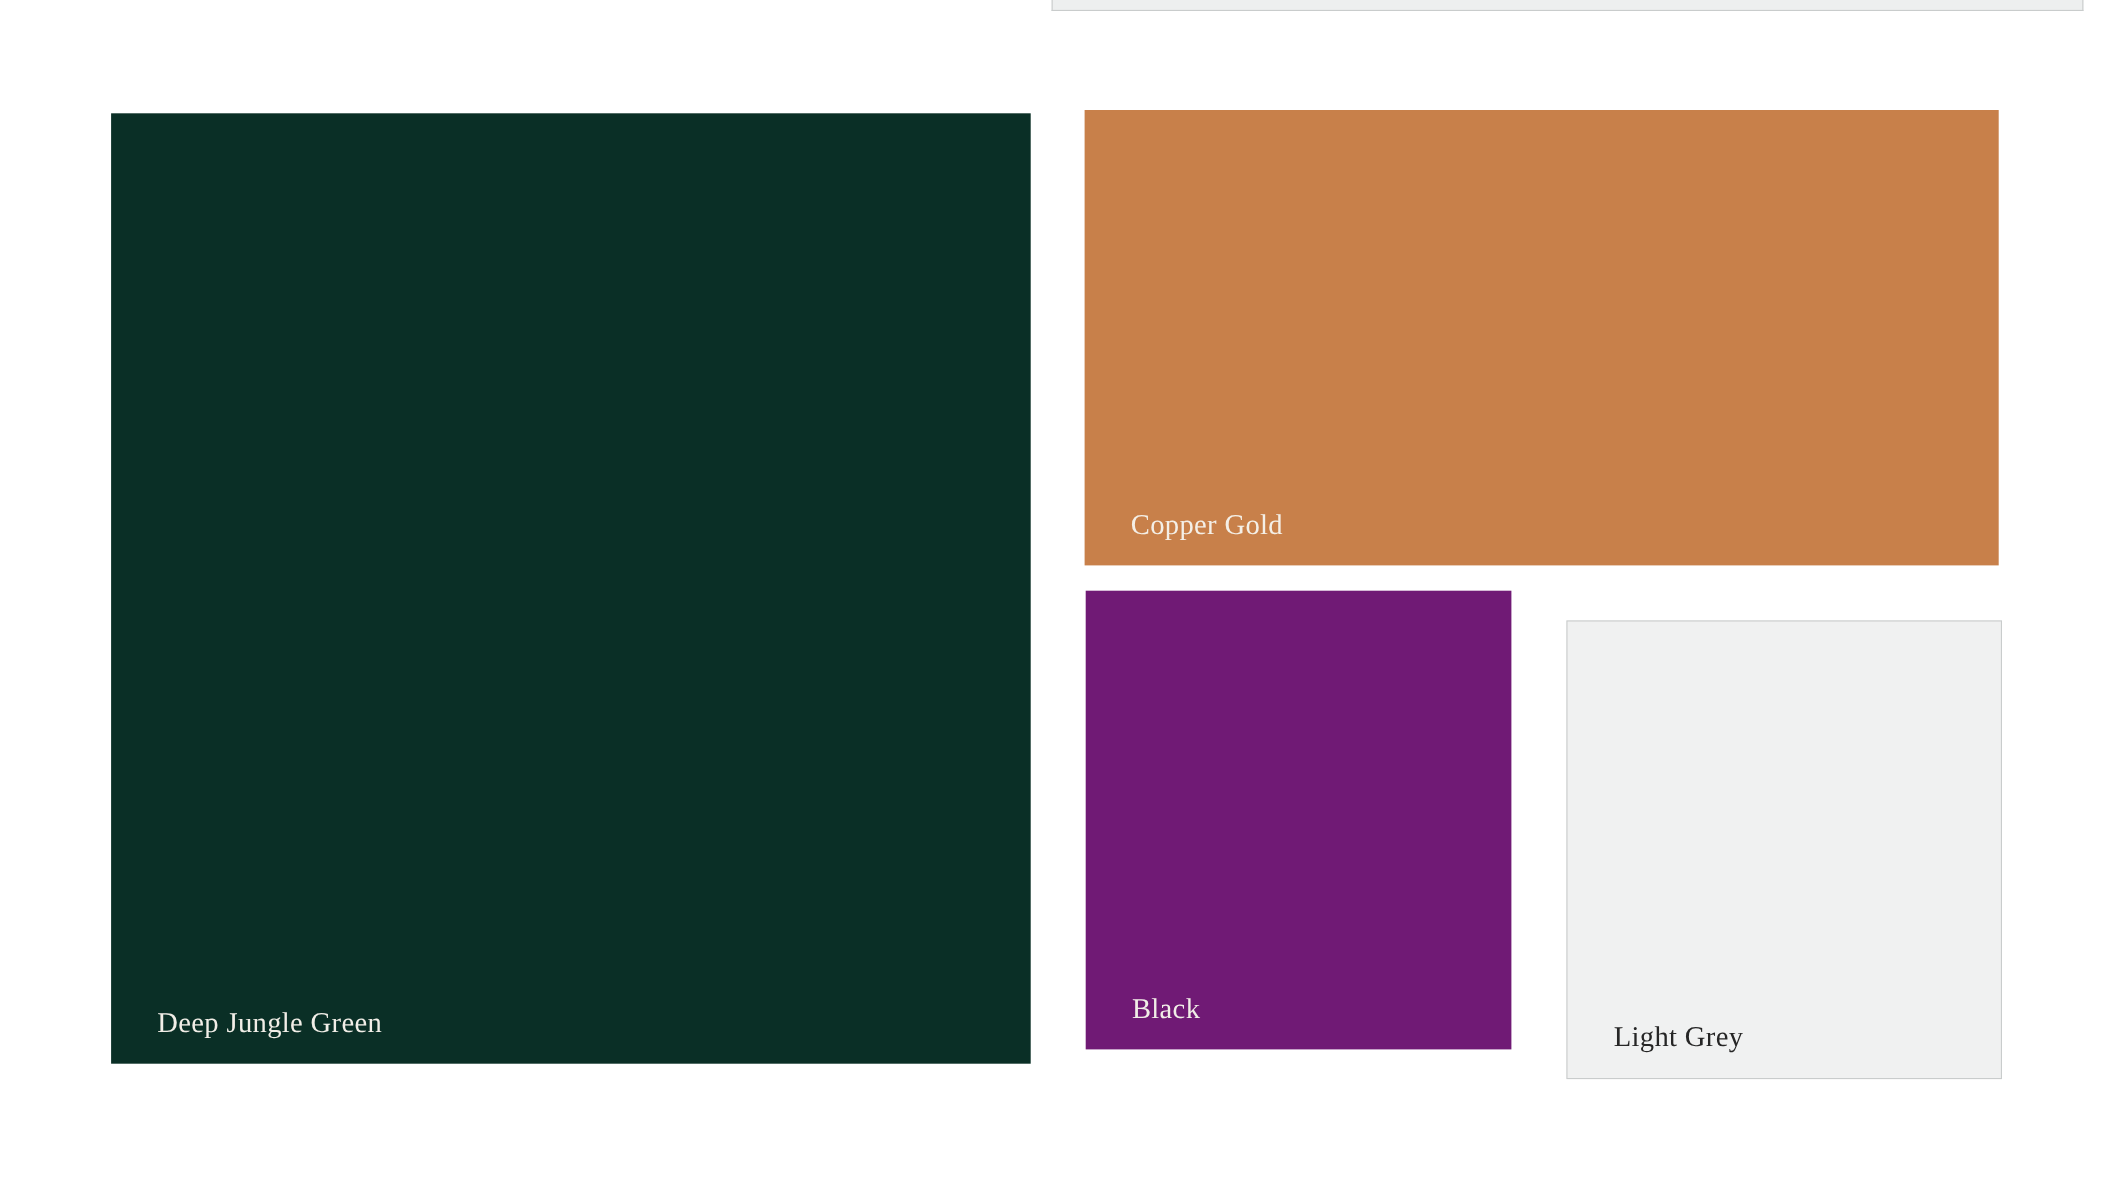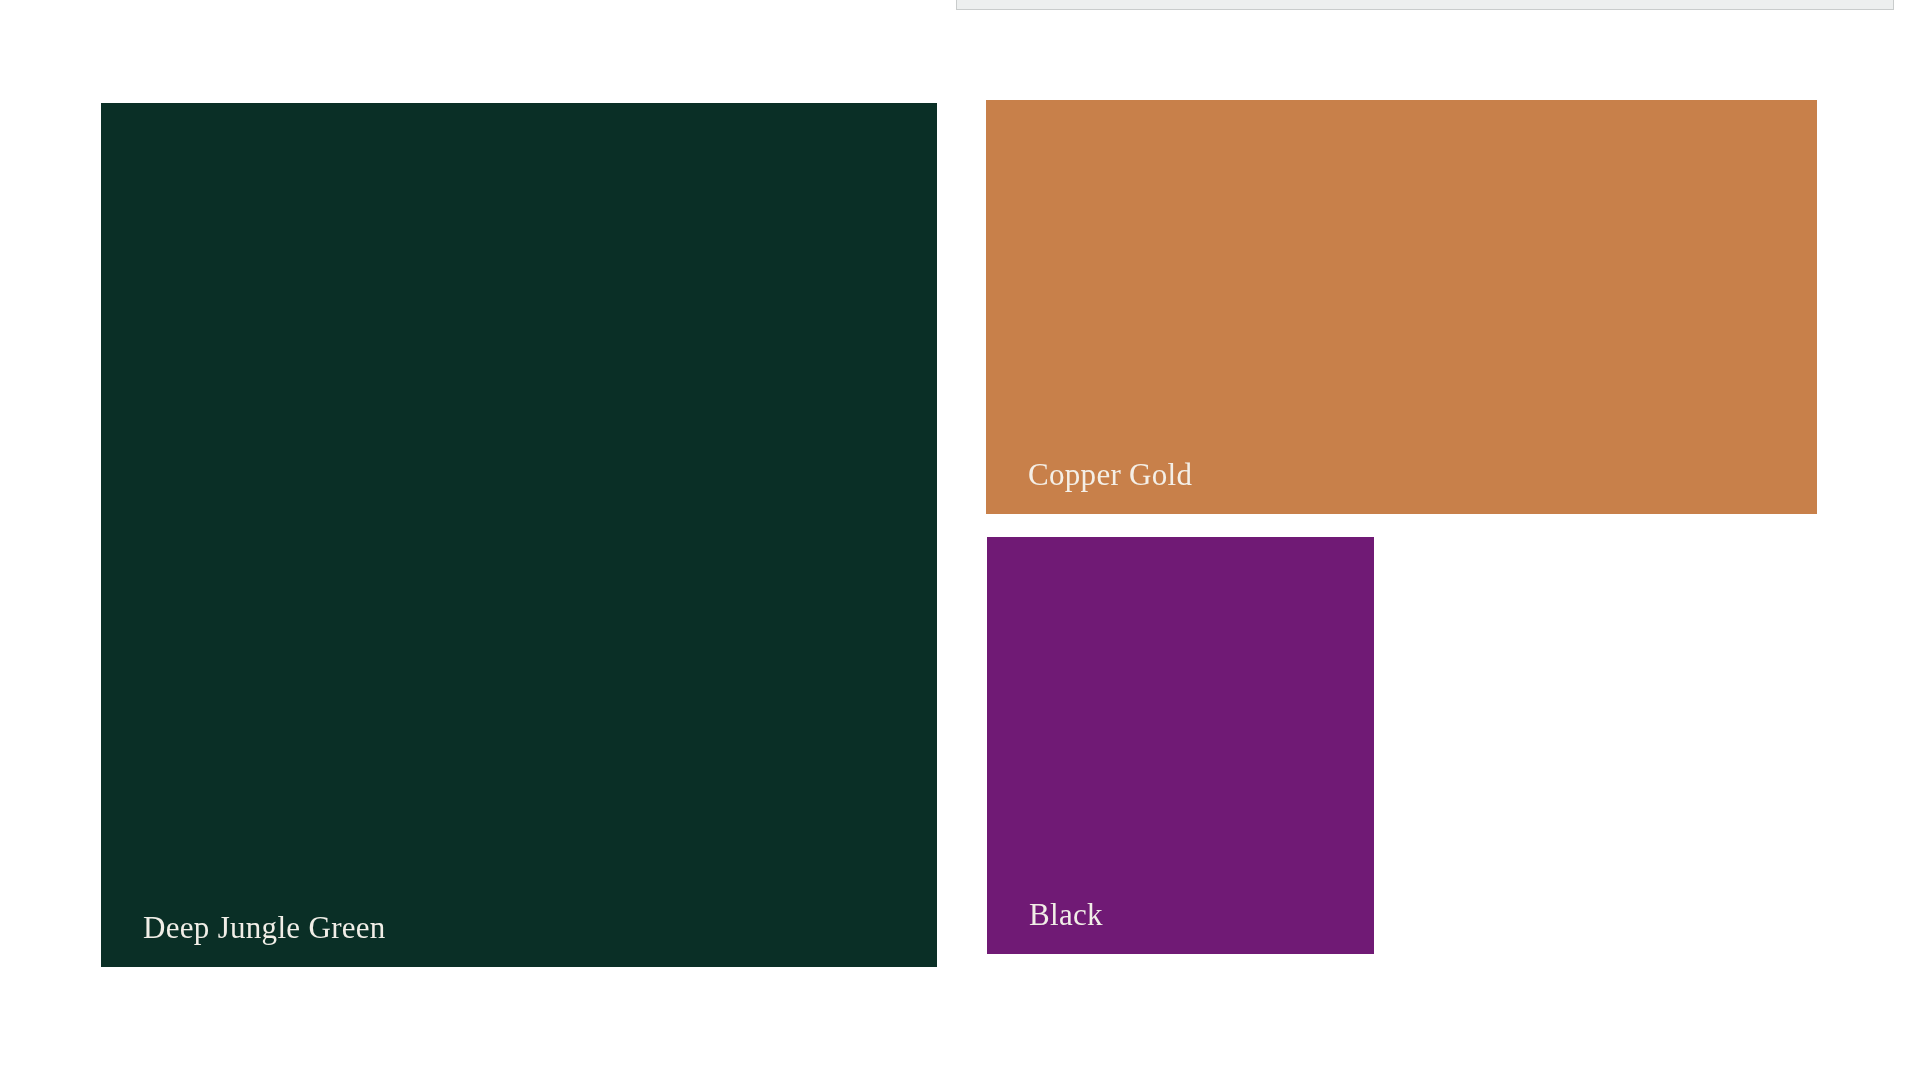--- a/index.html
+++ b/index.html
@@ -41,21 +41,21 @@
   .swatch {
     position: absolute;
     box-sizing: border-box;
     overflow: hidden;
   }
 
   .swatch-label {
     position: absolute;
     left: 42px;
     bottom: 22px;
-    font-size: 31px;
+    font-size: 26px;
     font-weight: 400;
     letter-spacing: 0.3px;
     line-height: 1.1;
     white-space: nowrap;
   }
 
   
   #swatch-deep-jungle-green {
     left: 101px;
     top: 103px;
@@ -105,14 +105,17 @@
   </div>
 
   <div class="swatch" id="swatch-copper-gold">
     <span class="swatch-label">Copper Gold</span>
   </div>
 
   <div class="swatch" id="swatch-black">
     <span class="swatch-label">Black</span>
   </div>
 
+  <div class="swatch" id="swatch-light-grey">
+    <span class="swatch-label">Light Grey</span>
+  </div>
 
 </div>
 
 </body></html>

